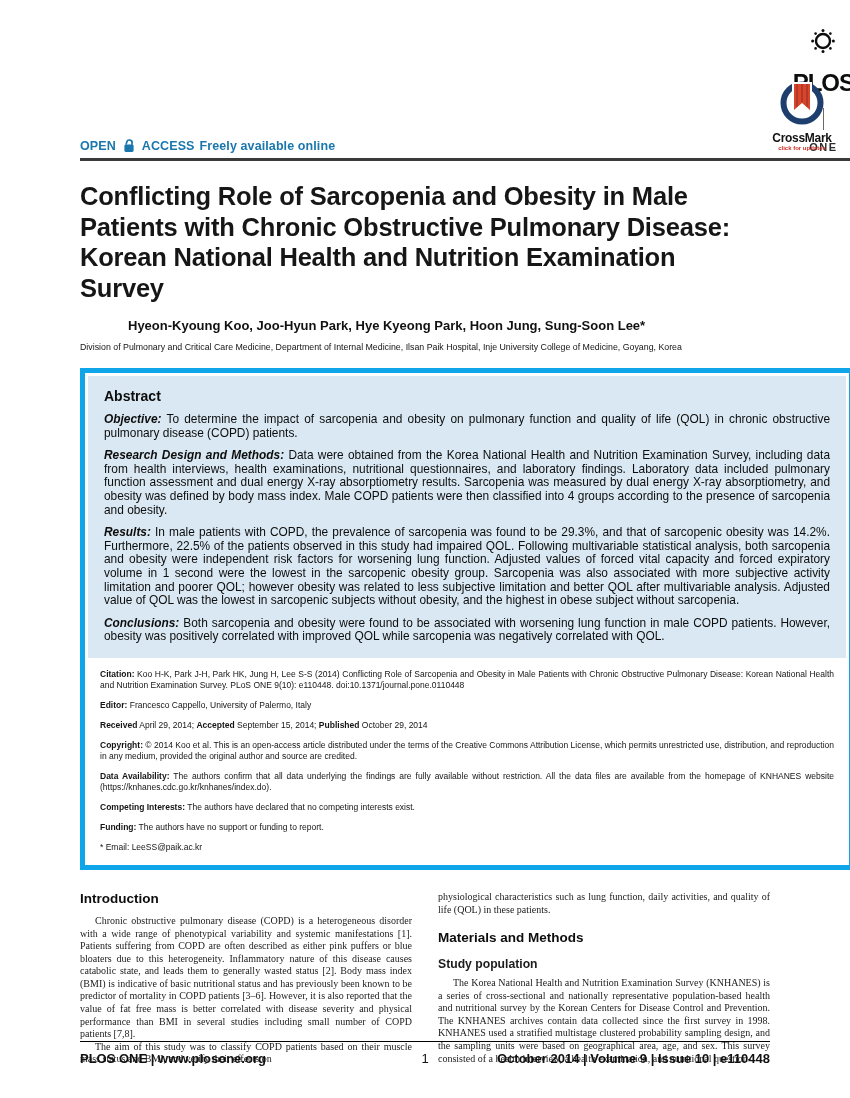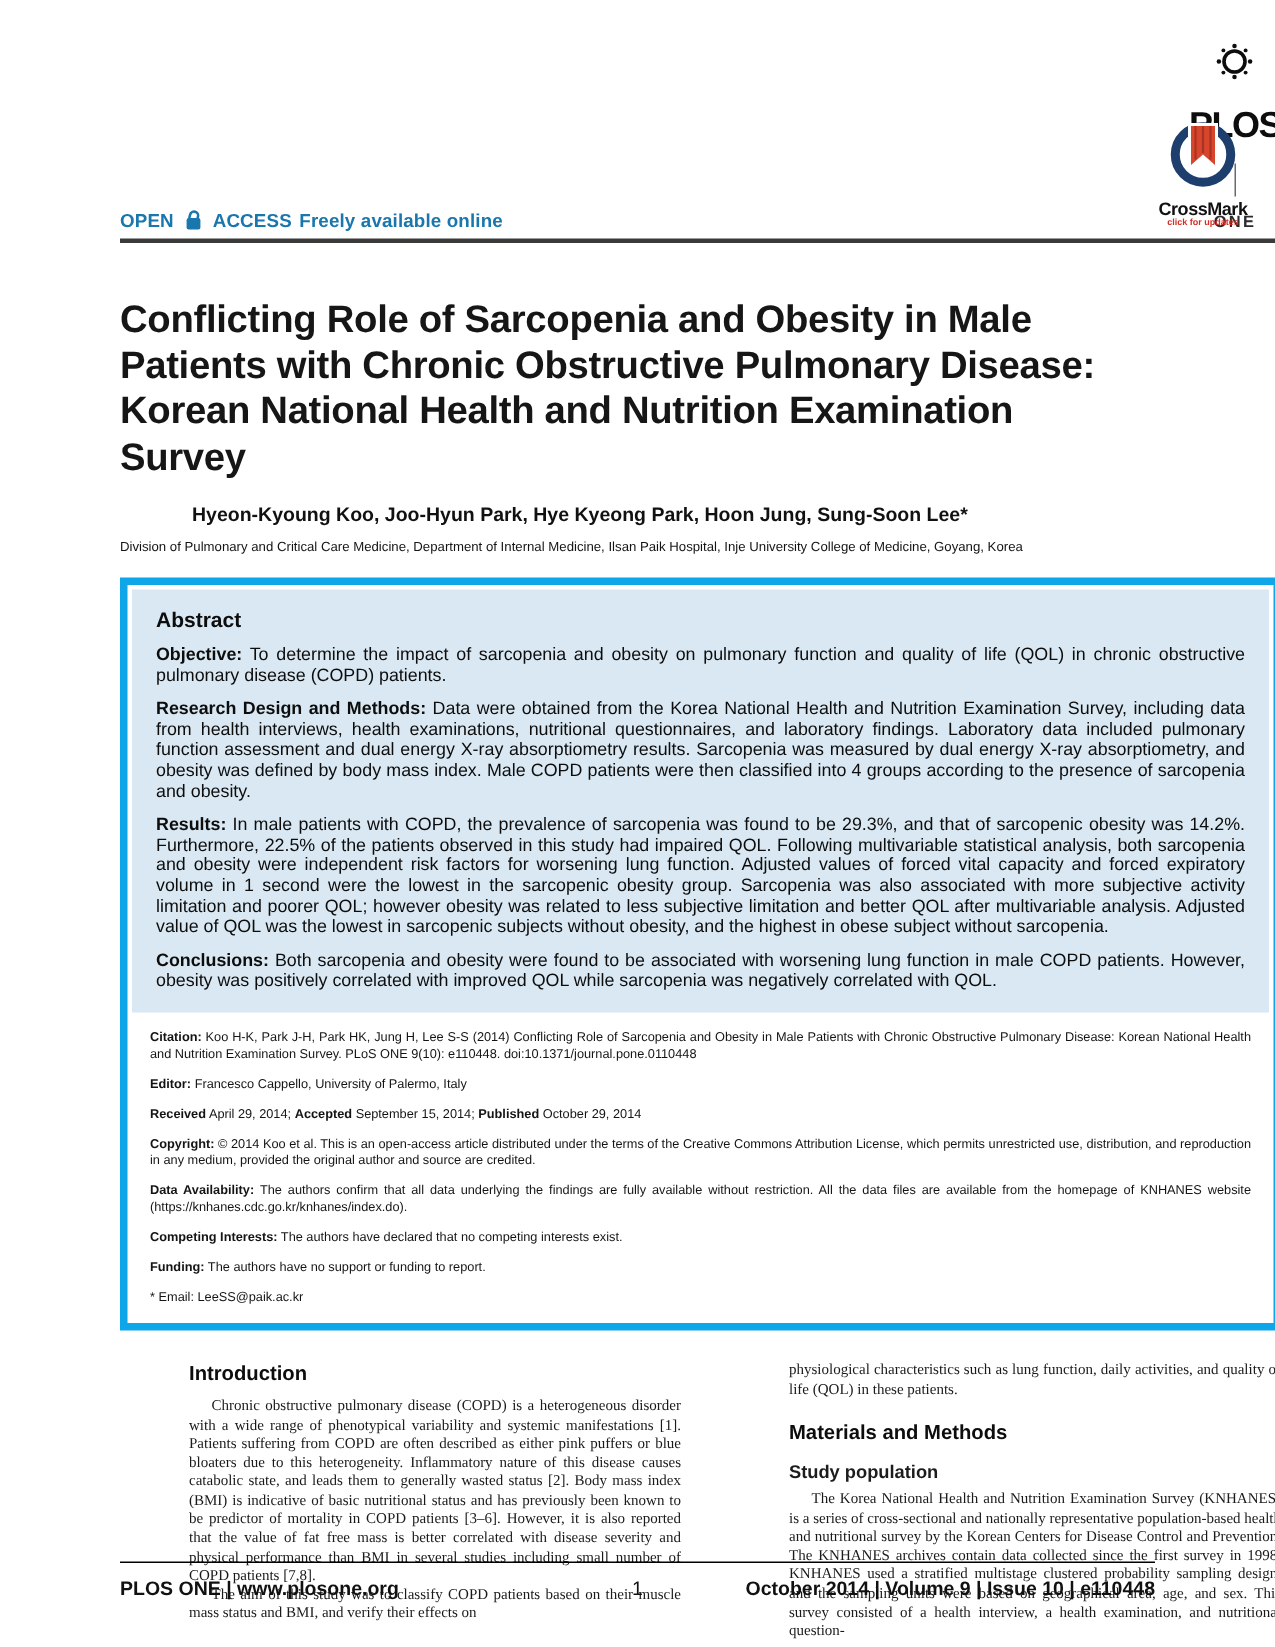--- a/index.html
+++ b/index.html
@@ -44,21 +44,21 @@
   .plos-logo .one-word {
     font-size: 11px;
     font-weight: bold;
     letter-spacing: 1.5px;
     color: #2b2b2b;
   }
   .header-rule { height: 3px; background: #3a3a3a; margin-top: 5px; }
 
   
   .title {
-    margin-top: 36px;
+    margin-top: 20px;
     font-size: 25.5px;
     line-height: 30.5px;
     font-weight: bold;
     color: #161616;
     letter-spacing: -0.2px;
     max-width: 665px;
   }
   .authors { margin-top: 15px; font-size: 13px; font-weight: bold; color: #111; padding-left: 48px; }
   .affiliation { margin-top: 9px; font-size: 8.8px; color: #141414; }
 
@@ -91,35 +91,35 @@
     padding: 12px 16px 14px 16px;
   }
   .abstract h2 { font-size: 14px; font-weight: bold; color: #0d0d0d; }
   .abstract p {
     margin-top: 9px;
     font-size: 11.9px;
     line-height: 13.6px;
     text-align: justify;
     color: #0d0d0d;
   }
-  .abstract p .lbl { font-weight: bold; }
+  .abstract p .lbl { font-weight: bold; font-style: italic; }
 
   .meta { padding: 2px 12px 9px 12px; }
   .meta p {
     margin-top: 9px;
     font-size: 8.5px;
     line-height: 11px;
     text-align: justify;
     color: #141414;
   }
   .meta b { font-weight: bold; }
 
   
   .columns { margin-top: 21px; display: flex; gap: 26px; }
-  .col { width: 332px; margin-left: 46px; }
+  .col { width: 332px; }
   .col h3 { font-size: 13.5px; font-weight: bold; color: #0d0d0d; margin-bottom: 9px; }
   .col h4 { font-size: 12.2px; font-weight: bold; color: #1c1c1c; margin: 12px 0 6px 0; }
   .col p.serif {
     font-family: "Liberation Serif", serif;
     font-size: 10px;
     line-height: 12.6px;
     text-align: justify;
     text-indent: 15px;
     color: #1a1a1a;
   }

